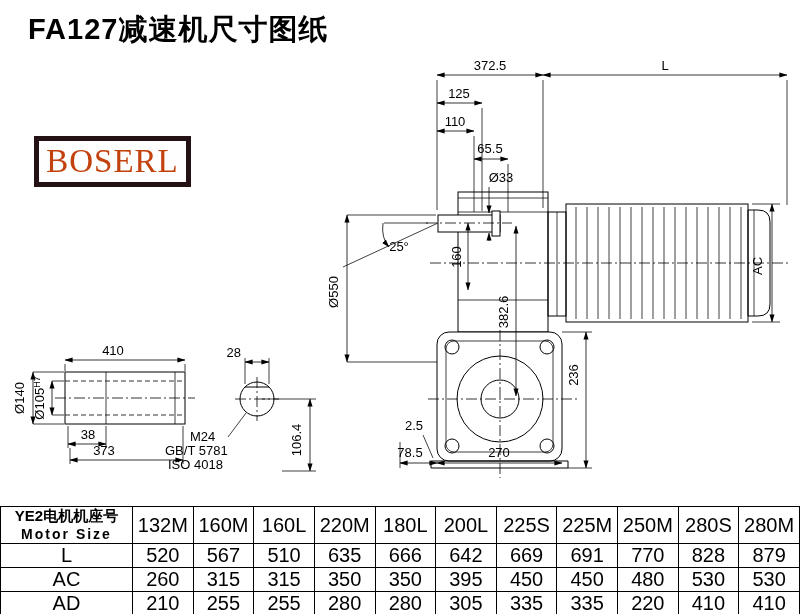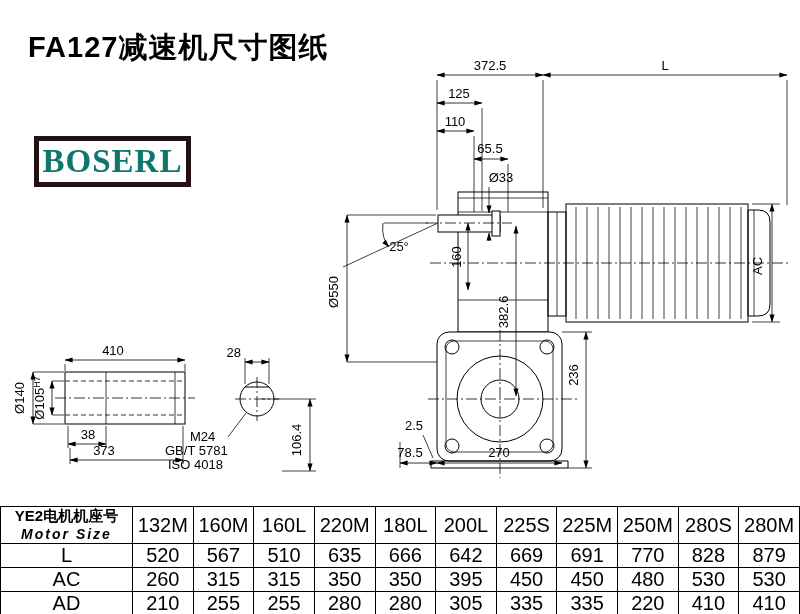--- a/index.html
+++ b/index.html
@@ -1,42 +1,42 @@
 <!DOCTYPE html>
 <html><head>
 <meta charset="utf-8">
 <style>
   * { margin:0; padding:0; box-sizing:border-box; }
   html,body { width:800px; height:614px; background:#fff; overflow:hidden; position:relative;
               font-family:"Liberation Sans", sans-serif; color:#000; }
   .title { position:absolute; left:28px; top:10px; font-size:29px; font-weight:bold;
-           letter-spacing:1px; color:#000; white-space:nowrap;margin-top:18px; }
+           letter-spacing:1px; color:#000; white-space:nowrap; }
   .logo-box { position:absolute; left:34px; top:136px; width:157px; height:51px;
               border:5px solid #241114; background:#fefefe;
               display:flex; align-items:center; justify-content:center; }
-  .logo-box span { font-family:"Liberation Serif", serif; font-size:33px; font-weight:bold;
-                   color:#0f766e; letter-spacing:1px; }
+  .logo-box span { font-family:"Liberation Serif", serif; font-size:33px; font-weight:normal;
+                   color:#c2410c; letter-spacing:1px; }
   svg.drawing { position:absolute; left:0; top:0; }
 
   .ln   { stroke:#000; stroke-width:1; fill:none; }
   .wh   { stroke:#000; stroke-width:1; fill:#fff; }
   .thin { stroke:#000; stroke-width:0.75; fill:none; }
   .cl   { stroke:#000; stroke-width:0.8; fill:none; stroke-dasharray:11 3 2 3; }
   .dash { stroke:#000; stroke-width:0.8; fill:none; stroke-dasharray:5 3; }
   .dim  { stroke:#000; stroke-width:0.8; fill:none; }
   text.t { font-family:"Liberation Sans", sans-serif; font-size:13px; fill:#000; }
 
   table.size-table { position:absolute; left:0; top:506px; width:800px; height:108px;
                      border-collapse:collapse; table-layout:fixed; background:#fff; }
   .size-table th, .size-table td { border:1px solid #000; text-align:center; vertical-align:middle;
                      font-size:20px; padding:0; font-weight:normal; }
   .size-table tr.hdr { height:29px; }
   .size-table tr.data { height:23px; }
   .size-table .label-hd { font-weight:bold; font-size:15px; line-height:1.25; }
-  .size-table .label-hd .en { font-size:14px; letter-spacing:2px;font-style:italic; }
+  .size-table .label-hd .en { font-size:14px; letter-spacing:2px; }
 </style>
 </head>
 <body>
 
 <div class="title">FA127减速机尺寸图纸</div>
 
 <div class="logo-box">
   <span>BOSERL</span>
 </div>
 

